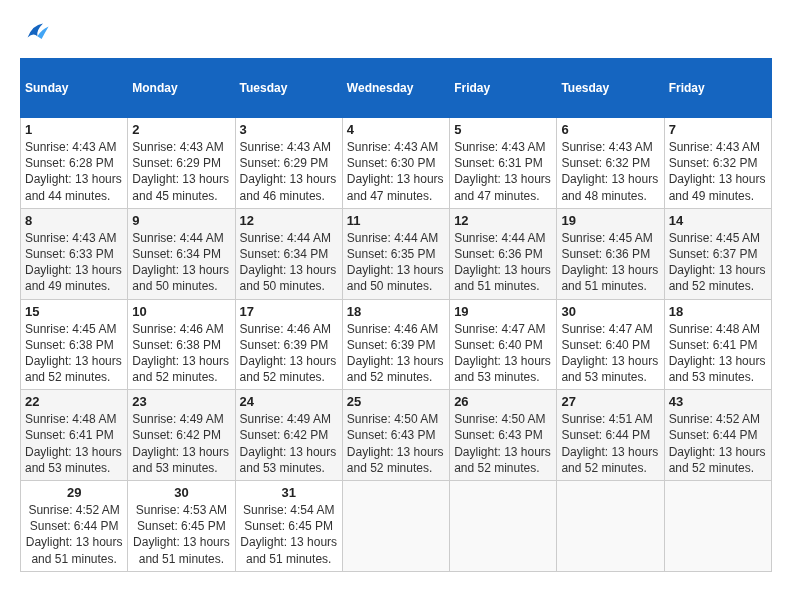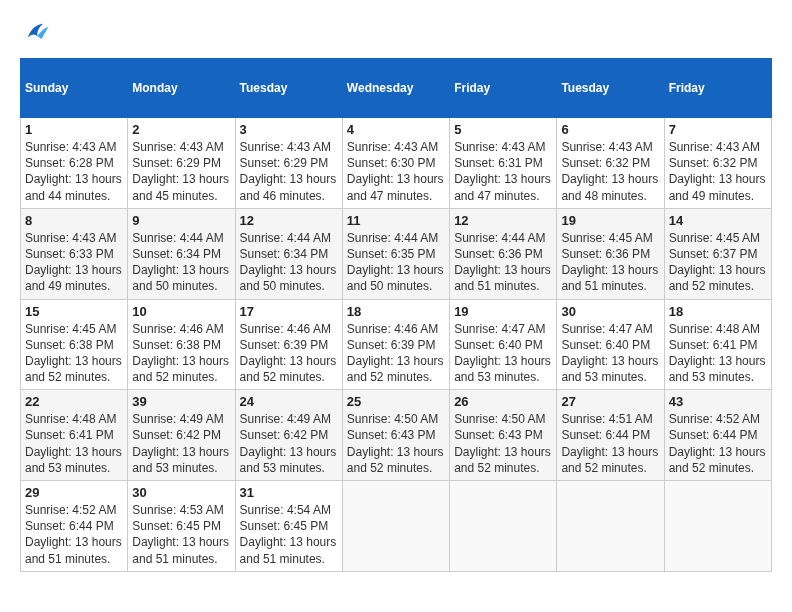--- a/index.html
+++ b/index.html
@@ -87,20 +87,21 @@
     .day-info {
       font-size: 12px;
       color: #333;
       line-height: 1.35;
     }
     .empty-cell {
       background: #f9f9f9 !important;
     }
     tbody tr:last-child td {
       height: 68px;
+      text-align: center;
     }
   </style>
 </head>
 <body>
 
 <div class="page">
   <div class="header">
     <div class="logo">
       <div>
         <svg class="logo-bird" viewBox="0 0 40 40">
@@ -267,21 +268,21 @@
           </td>
         </tr>
         <tr>
           <td>
             <span class="day-number">22</span>
             <div class="day-info" style="white-space: pre-line;">Sunrise: 4:48 AM
 Sunset: 6:41 PM
 Daylight: 13 hours and 53 minutes.</div>
           </td>
           <td>
-            <span class="day-number">39</span>
+            <span class="day-number">23</span>
             <div class="day-info" style="white-space: pre-line;">Sunrise: 4:49 AM
 Sunset: 6:42 PM
 Daylight: 13 hours and 53 minutes.</div>
           </td>
           <td>
             <span class="day-number">24</span>
             <div class="day-info" style="white-space: pre-line;">Sunrise: 4:49 AM
 Sunset: 6:42 PM
 Daylight: 13 hours and 53 minutes.</div>
           </td>

